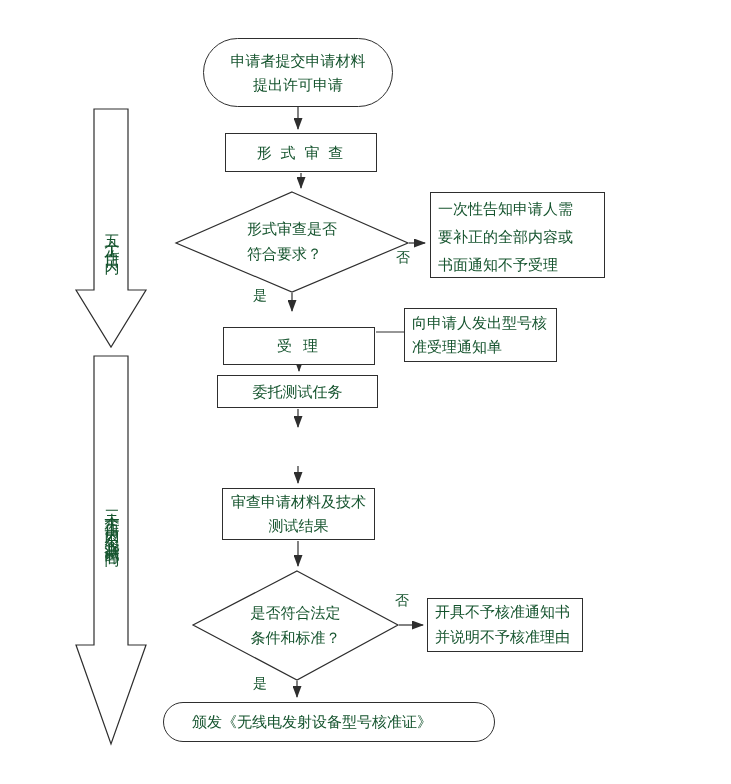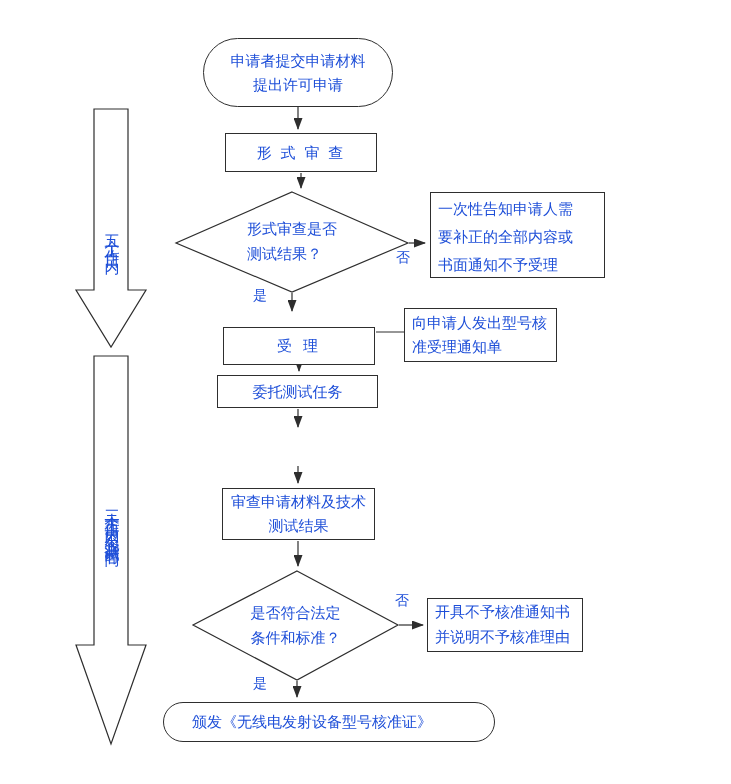--- a/index.html
+++ b/index.html
@@ -2,21 +2,21 @@
 <html><head>
 <meta charset="utf-8">
 <style>
   html,body{margin:0;padding:0;background:#ffffff;}
   #canvas{
     position:relative;
     width:731px;height:784px;
     background:#ffffff;
     outline:1px solid #d8d8d8;
     font-family:"DejaVu Sans",sans-serif;
-    color:#1d4ed8;
+    color:#14532d;
     overflow:hidden;
   }
   #wires{position:absolute;left:0;top:0;width:731px;height:784px;}
   .node{
     position:absolute;
     box-sizing:border-box;
     border:1px solid #2e2e2e;
     background:#ffffff;
     display:flex;align-items:center;justify-content:center;
     text-align:center;
@@ -82,21 +82,21 @@
       <line x1="297" y1="681" x2="297" y2="697" marker-end="url(#ah)"></line>
     </g>
   </svg>
 
   <div class="node stadium" style="left:203px;top:38px;width:190px;height:69px;">申请者提交申请材料
 提出许可申请</div>
 
   <div class="node" style="left:225px;top:133px;width:152px;height:39px;letter-spacing:2px;text-align:right;">形 式 审 查</div>
 
   <div class="overlay" style="left:176px;top:192px;width:232px;height:100px;">形式审查是否
-测试结果？</div>
+符合要求？</div>
 
   <div class="lbl" style="left:396px;top:249px;">否</div>
   <div class="lbl" style="left:253px;top:287px;">是</div>
 
   <div class="node leftbox" style="left:430px;top:192px;width:175px;height:86px;line-height:28px;align-items:flex-start;">一次性告知申请人需
 要补正的全部内容或
 书面通知不予受理</div>
 
   <div class="node" style="left:223px;top:315px;width:152px;height:38px;letter-spacing:3px;margin-top:12px;">受  理</div>
 

